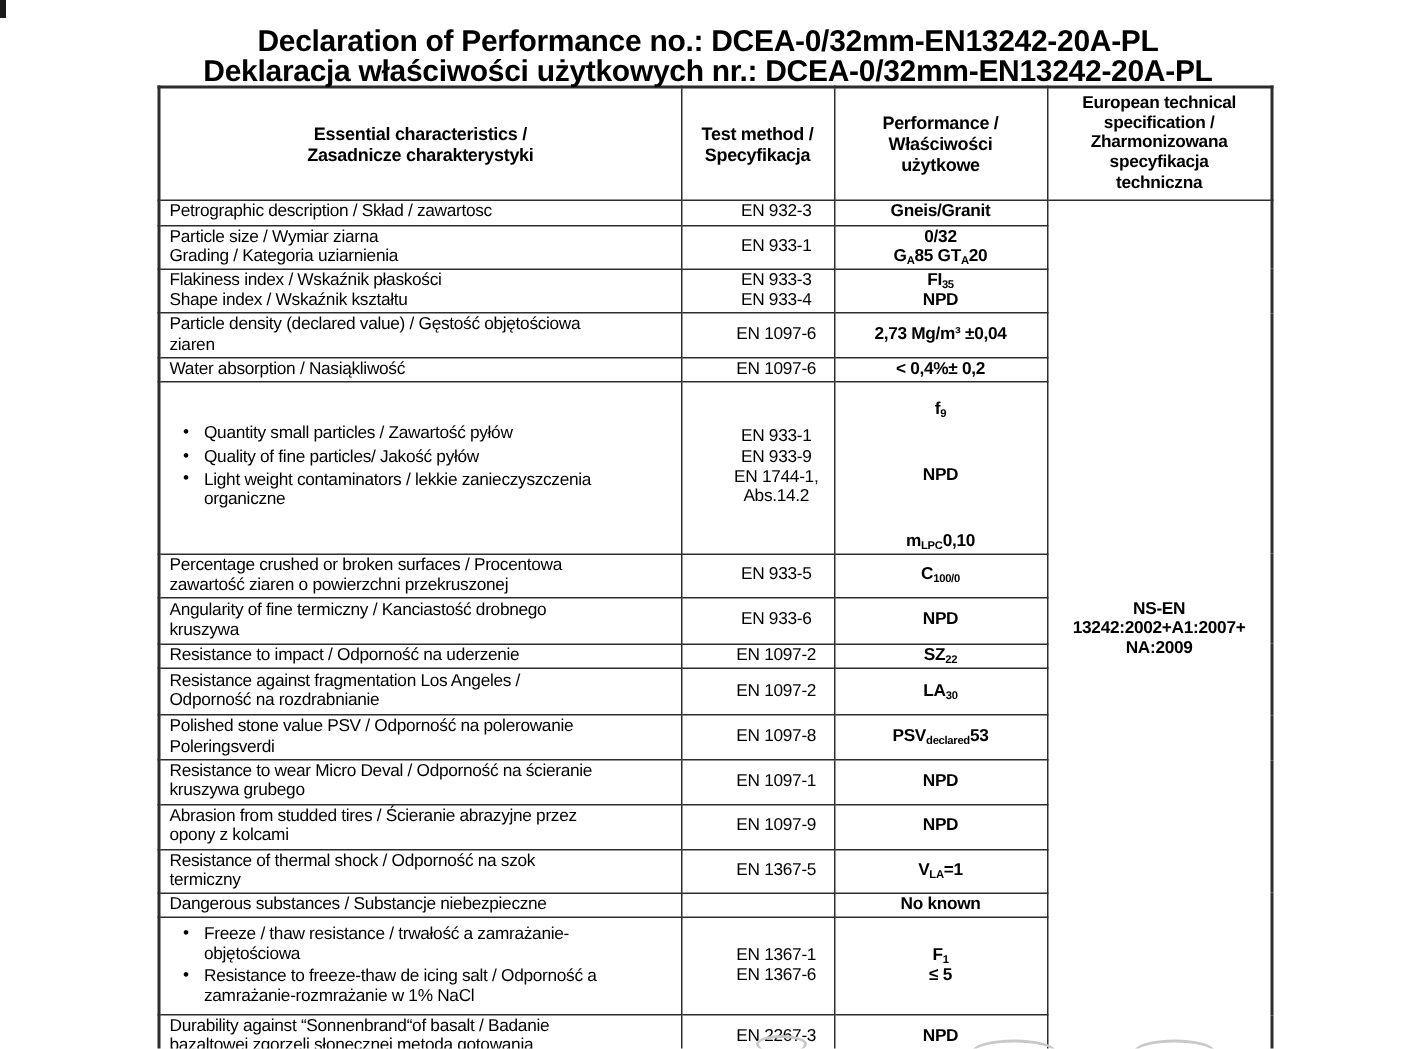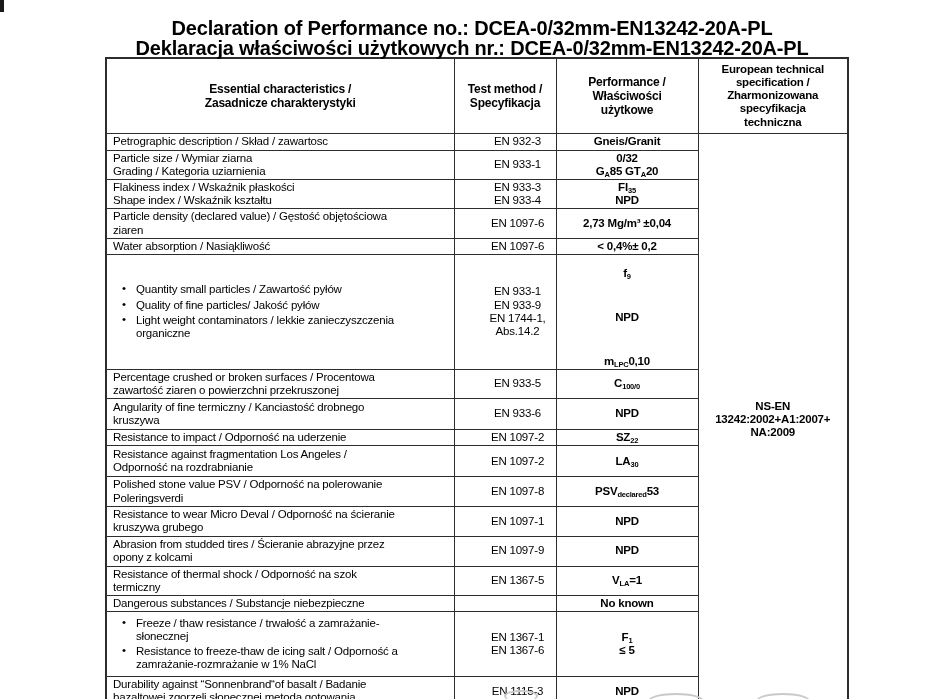--- a/index.html
+++ b/index.html
@@ -357,21 +357,21 @@
           <td class="c-perf">
             <div class="stack">
               <div>No known</div>
             </div>
           </td>
         </tr>
         <tr>
           <td class="c-char">
             <div class="bullet">
               <div>Freeze / thaw resistance / trwałość a zamrażanie-</div>
-              <div>słonecznej</div>
+              <div>objętościowa</div>
             </div>
             <div class="bullet">
               <div>Resistance to freeze-thaw de icing salt / Odporność a</div>
               <div>zamrażanie-rozmrażanie w 1% NaCl</div>
             </div>
           </td>
           <td class="c-method">
             <div class="stack">
               <div>EN 1367-1</div>
               <div>EN 1367-6</div>
@@ -384,21 +384,21 @@
             </div>
           </td>
         </tr>
         <tr>
           <td class="c-char">
             <div>Durability against “Sonnenbrand“of basalt / Badanie</div>
             <div>bazaltowej zgorzeli słonecznej metodą gotowania</div>
           </td>
           <td class="c-method">
             <div class="stack">
-              <div>EN 1115-3</div>
+              <div>EN 2267-3</div>
             </div>
           </td>
           <td class="c-perf">
             <div class="stack">
               <div>NPD</div>
             </div>
           </td>
         </tr>
       </tbody>
   </table>

